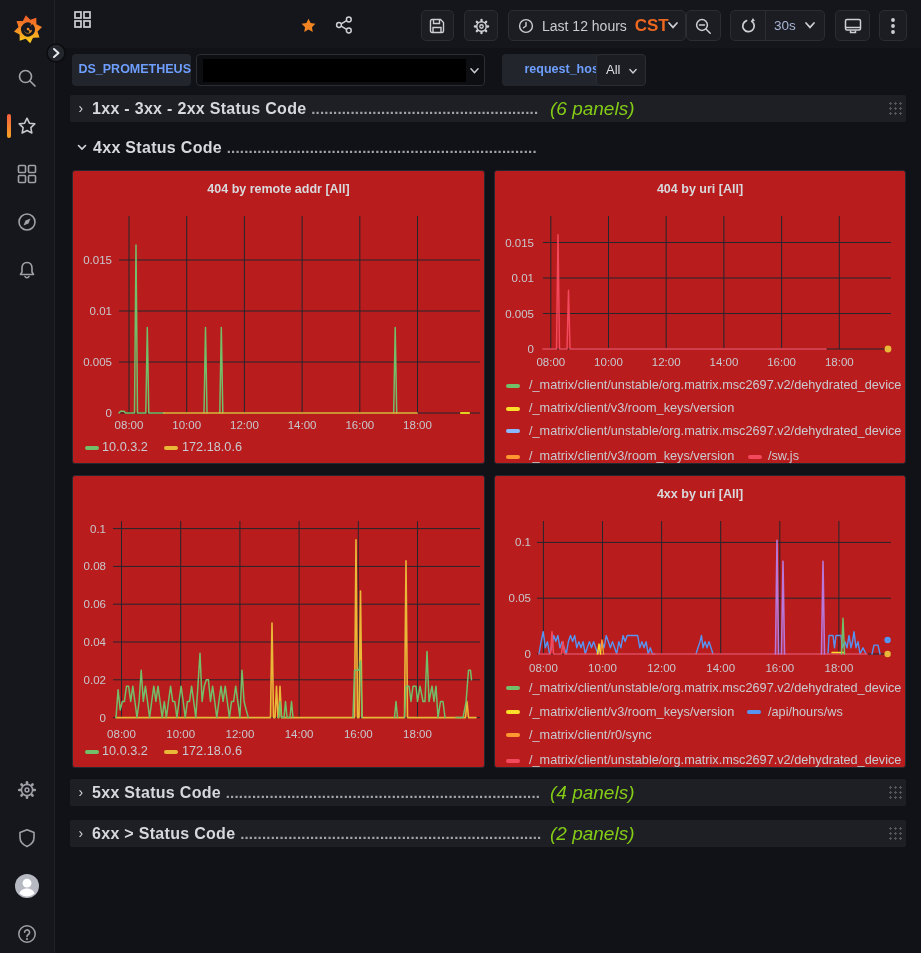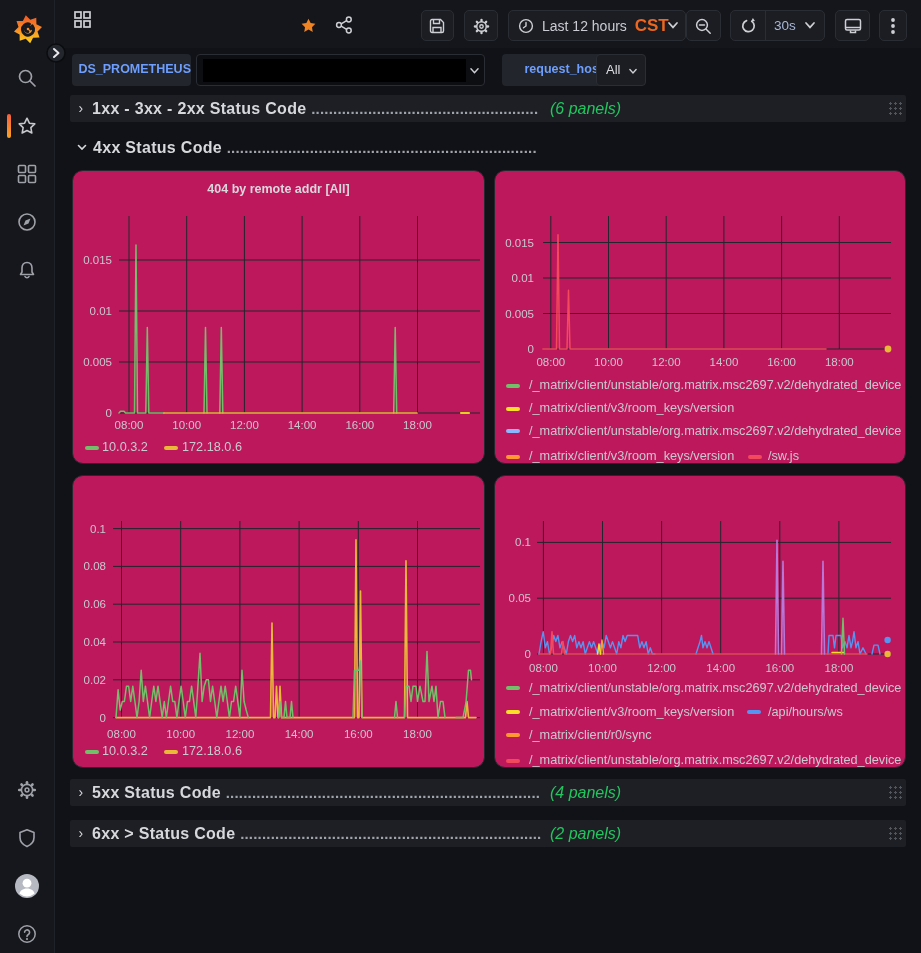--- a/index.html
+++ b/index.html
@@ -4,23 +4,23 @@
 html,body{width:921px;height:953px;background:#111217;font-family:"Liberation Sans",sans-serif;overflow:hidden}
 body{position:relative}
 .abs{position:absolute}
 #sidebar{position:absolute;left:0;top:0;width:55px;height:953px;background:#16171d;border-right:1px solid #20222a}
 #nav{position:absolute;left:55px;top:0;width:866px;height:48px;background:#15161b}
 .btn{position:absolute;top:10px;height:31px;background:#1b1d23;border:1px solid #2b2d35;border-radius:5px}
 .vbox{position:absolute;top:54px;height:32px;background:#22252b;border-radius:4px;font-size:12.5px;font-weight:700;color:#6e9fff;line-height:31px;text-align:right}
 .row{position:absolute;left:70px;width:836px;height:27px;background:#1d1f25;border-radius:2px;color:#d7d8dc;font-size:16px;font-weight:700;letter-spacing:0.3px;line-height:27px;white-space:nowrap;overflow:hidden}
 .row .car{display:inline-block;width:22px;text-align:center;font-weight:400;font-size:14px;color:#d7d8dc;vertical-align:1px}
 .row .dots{color:#a2a4ab;letter-spacing:0.2px;font-size:15px}
-.row .cnt{position:absolute;left:480px;top:0;font-style:italic;font-weight:400;font-size:16px;letter-spacing:0;color:#22c55e}
+.row .cnt{position:absolute;left:480px;top:0;font-style:italic;font-weight:400;font-size:19px;letter-spacing:0;color:#84cc16}
 .grip{position:absolute;right:3px;top:5px;width:16px;height:17px;background-image:radial-gradient(circle,#53555c 1.1px,transparent 1.4px);background-size:5px 5px;background-position:1px 1px}
-.panel{position:absolute;background:#be185d;border:1px solid #25282e;border-radius:11px;overflow:hidden}
+.panel{position:absolute;background:#b91c1c;border:1px solid #25282e;border-radius:3px;overflow:hidden}
 .ptitle{position:absolute;left:0;top:11px;width:100%;text-align:center;font-size:12.5px;font-weight:700;color:#d8d9dd;white-space:nowrap}
 .leg{position:absolute;font-size:12.7px;color:#c9cad0;white-space:nowrap;overflow:hidden;line-height:15px}
 .leg i{position:absolute;top:5.5px;width:14px;height:4px;border-radius:2px}
 .leg b{position:absolute;font-weight:400}
 svg{display:block}
 </style></head>
 <body>
 <div id="sidebar">
   <svg class="abs" style="left:13px;top:15px" width="30" height="29" viewBox="0 0 30 29">
       <defs>
@@ -243,20 +243,21 @@
     </svg>
   <div class="leg" style="left:0;top:269px;width:410px;height:16px">
       <i style="left:12px;background:#73bf69"></i>
       <b style="left:29px">10.0.3.2</b>
       <i style="left:91px;background:#eab839"></i>
       <b style="left:109px">172.18.0.6</b>
     </div>
 </div>
 
 <div class="panel" style="left:494px;top:170px;width:412px;height:294px">
+  <div class="ptitle">404 by uri [All]</div>
   <svg class="abs" style="left:0;top:0" width="412" height="294">
       <g stroke="#23262d" stroke-width="1">
         <line x1="48" y1="71.5" x2="396" y2="71.5"></line>
         <line x1="48" y1="107.0" x2="396" y2="107.0"></line>
         <line x1="48" y1="142.5" x2="396" y2="142.5"></line>
         <line x1="48" y1="178.0" x2="396" y2="178.0"></line>
         <line x1="55.8" y1="45" x2="55.8" y2="178.0"></line>
         <line x1="113.5" y1="45" x2="113.5" y2="178.0"></line>
         <line x1="171.2" y1="45" x2="171.2" y2="178.0"></line>
         <line x1="228.9" y1="45" x2="228.9" y2="178.0"></line>
@@ -342,20 +343,21 @@
     </svg>
   <div class="leg" style="left:0;top:268px;width:410px;height:16px">
       <i style="left:12px;background:#73bf69"></i>
       <b style="left:29px">10.0.3.2</b>
       <i style="left:91px;background:#eab839"></i>
       <b style="left:109px">172.18.0.6</b>
     </div>
 </div>
 
 <div class="panel" style="left:494px;top:475px;width:412px;height:293px">
+  <div class="ptitle">4xx by uri [All]</div>
   <svg class="abs" style="left:0;top:0" width="412" height="293">
       <g stroke="#23262d" stroke-width="1">
         <line x1="42" y1="66.4" x2="396" y2="66.4"></line>
         <line x1="42" y1="122.2" x2="396" y2="122.2"></line>
         <line x1="42" y1="178.0" x2="396" y2="178.0"></line>
         <line x1="48.4" y1="45" x2="48.4" y2="178.0"></line>
         <line x1="107.5" y1="45" x2="107.5" y2="178.0"></line>
         <line x1="166.6" y1="45" x2="166.6" y2="178.0"></line>
         <line x1="225.7" y1="45" x2="225.7" y2="178.0"></line>
         <line x1="284.8" y1="45" x2="284.8" y2="178.0"></line>

